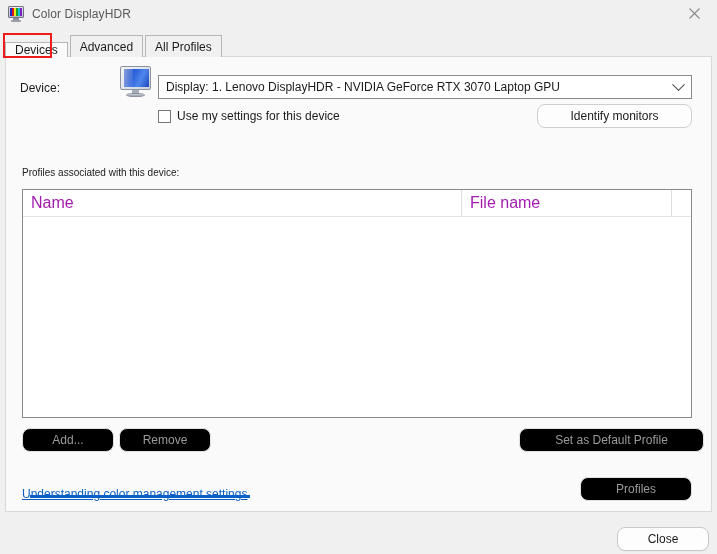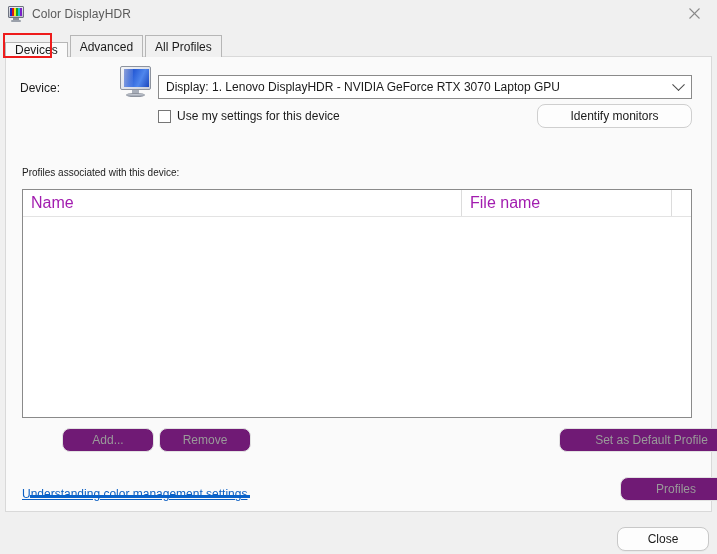--- a/index.html
+++ b/index.html
@@ -290,23 +290,22 @@
     display: flex;
     align-items: center;
     justify-content: center;
     box-sizing: border-box;
     cursor: default;
     white-space: nowrap;
     padding: 0;
   }
   .btn.disabled {
     color: #9a9a9a;
-    background: #701a75;
+    background: #000000;
     border-color: #e2e2e2;
-    margin-left: 40px;
   }
 
   #identify-monitors-button {
     left: 537px; top: 104px;
     width: 155px; height: 24px;
   }
   #add-profile-button {
     left: 22px; top: 428px;
     width: 92px; height: 24px;
   }

